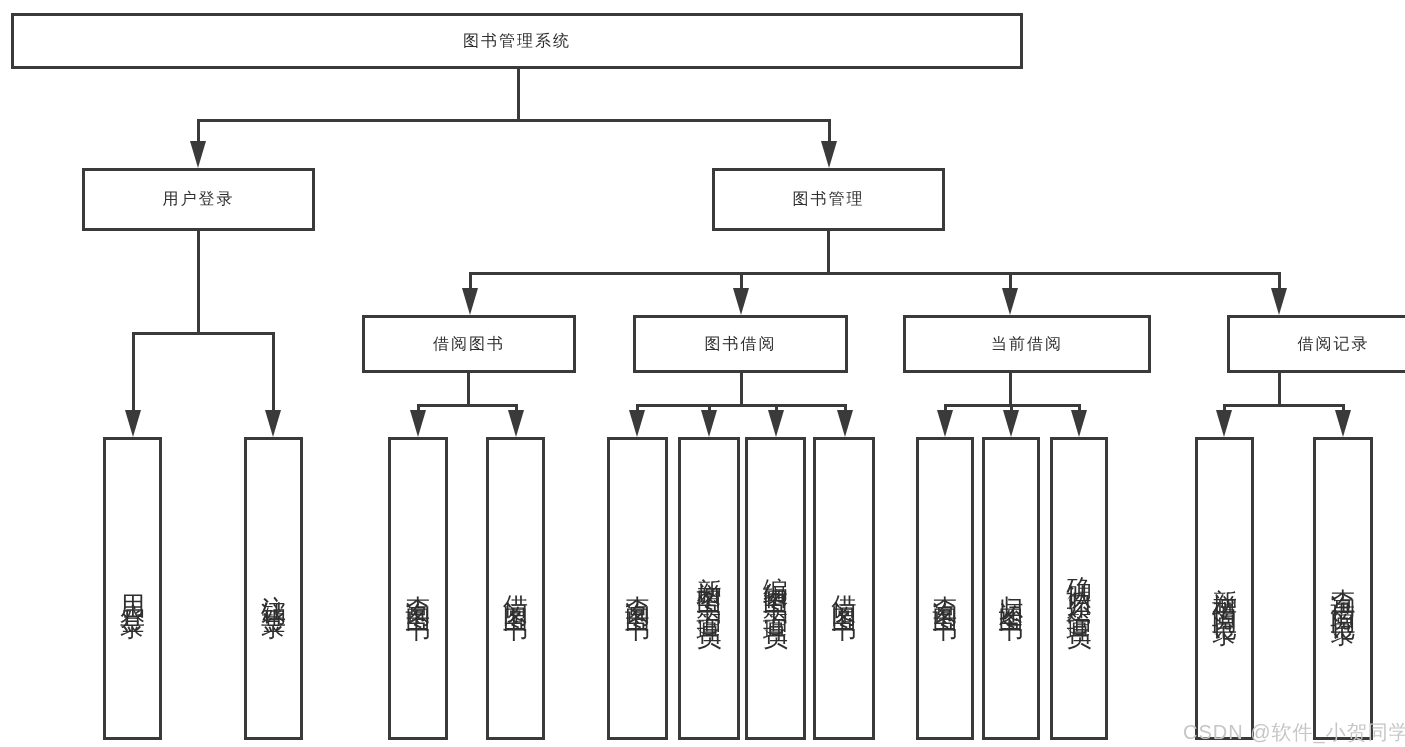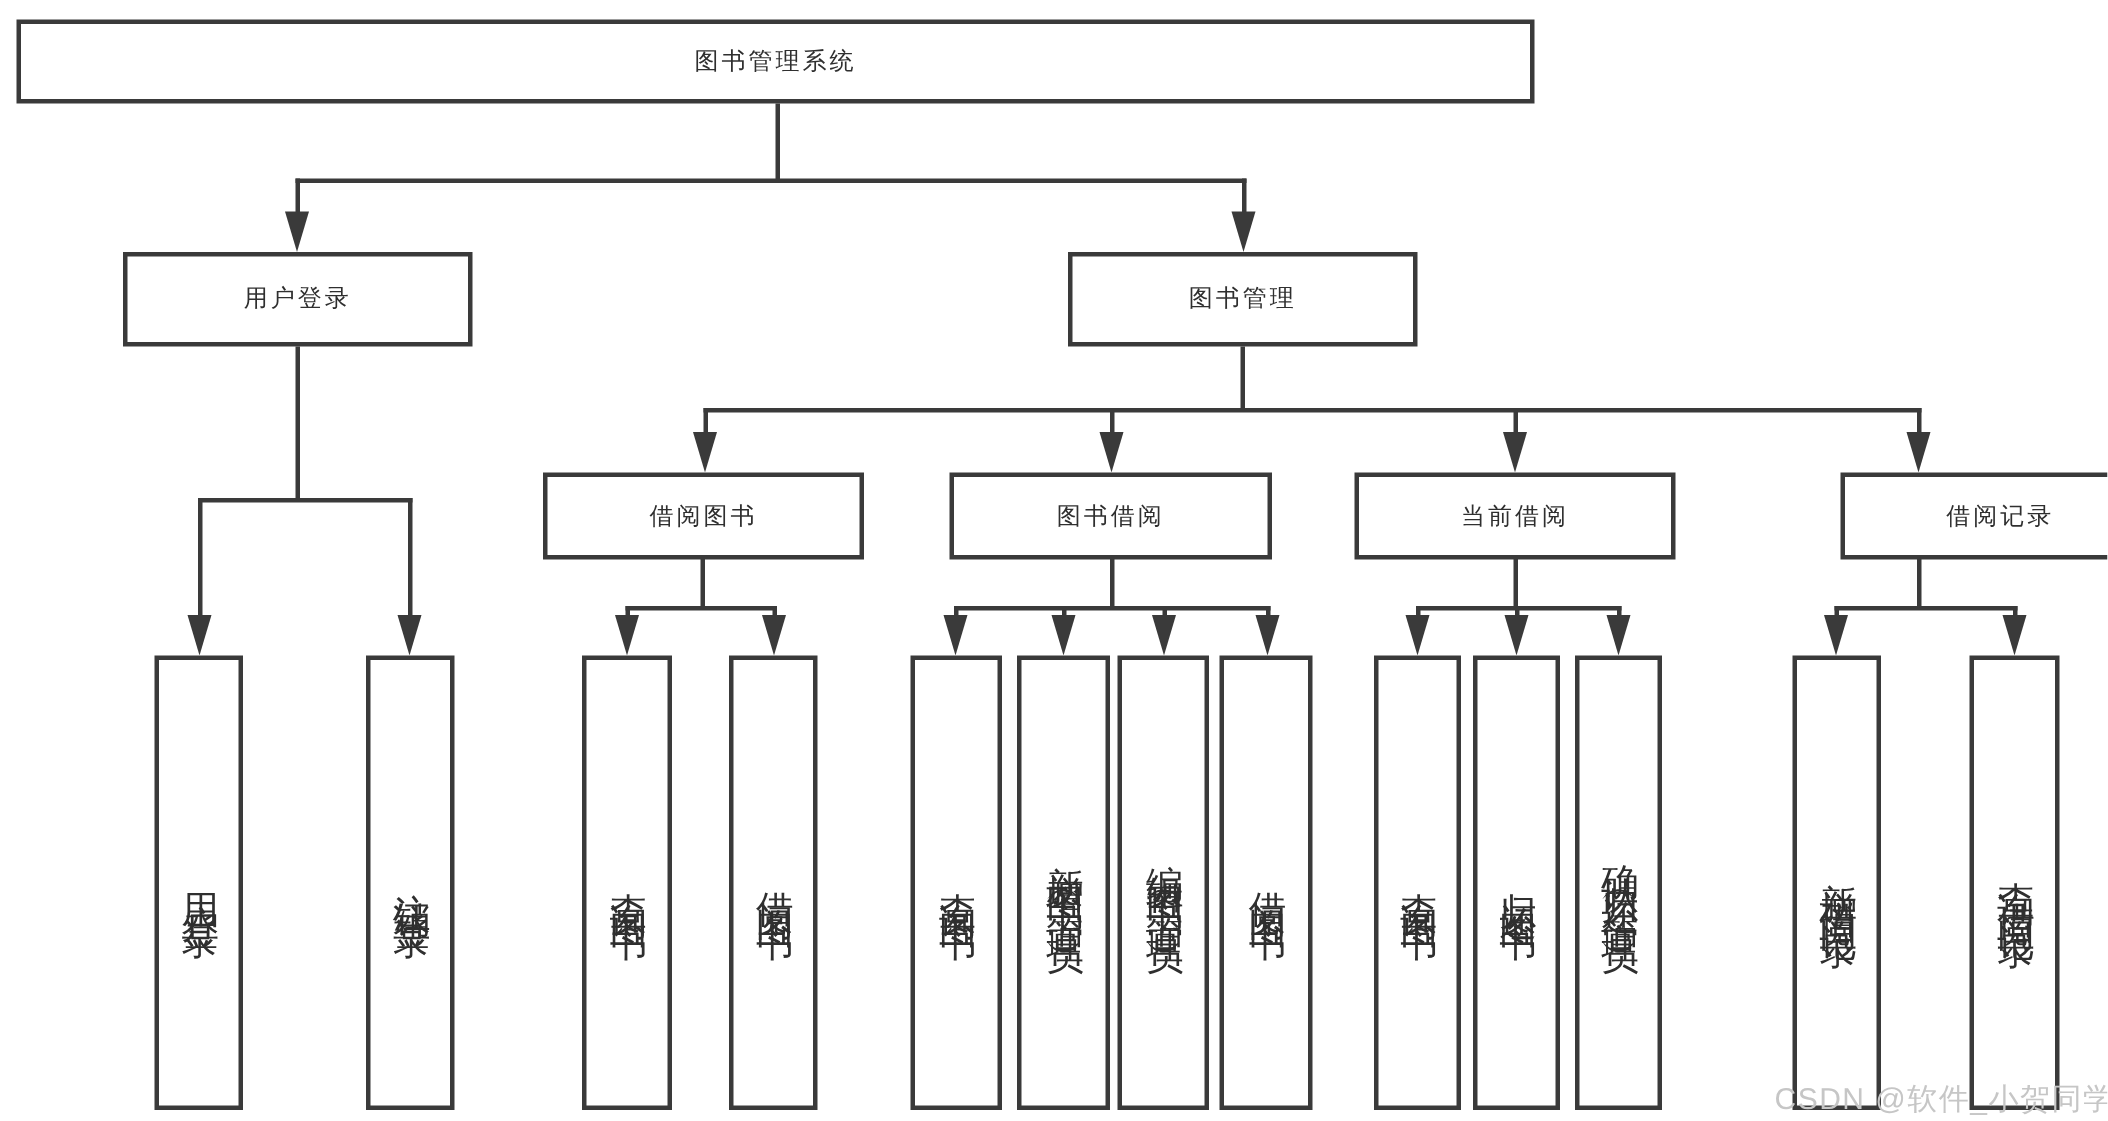--- a/index.html
+++ b/index.html
@@ -79,21 +79,21 @@
   <div class="varrow" style="left:732.5px;top:272px;height:43px;"></div>
   <div class="varrow" style="left:1001.5px;top:272px;height:43px;"></div>
   <div class="varrow" style="left:1270.5px;top:272px;height:43px;"></div>
 
   <div class="hbox" style="left:362px;top:315px;width:214px;height:58px;">
     <span>借阅图书</span>
   </div>
   <div class="hbox" style="left:633px;top:315px;width:215px;height:58px;font-family:Liberation Mono, monospace;">
     <span>图书借阅</span>
   </div>
-  <div class="hbox" style="left:903px;top:315px;width:214px;height:58px;">
+  <div class="hbox" style="left:903px;top:315px;width:248px;height:58px;">
     <span>当前借阅</span>
   </div>
   <div class="hbox" style="left:1227px;top:315px;width:213px;height:58px;">
     <span>借阅记录</span>
   </div>
 
   <div class="vline" style="left:466.5px;top:372px;height:34px;"></div>
   <div class="hline" style="left:416.5px;top:404px;width:101px;"></div>
   <div class="varrow" style="left:409.5px;top:404px;height:33px;"></div>
   <div class="varrow" style="left:507.5px;top:404px;height:33px;"></div>

